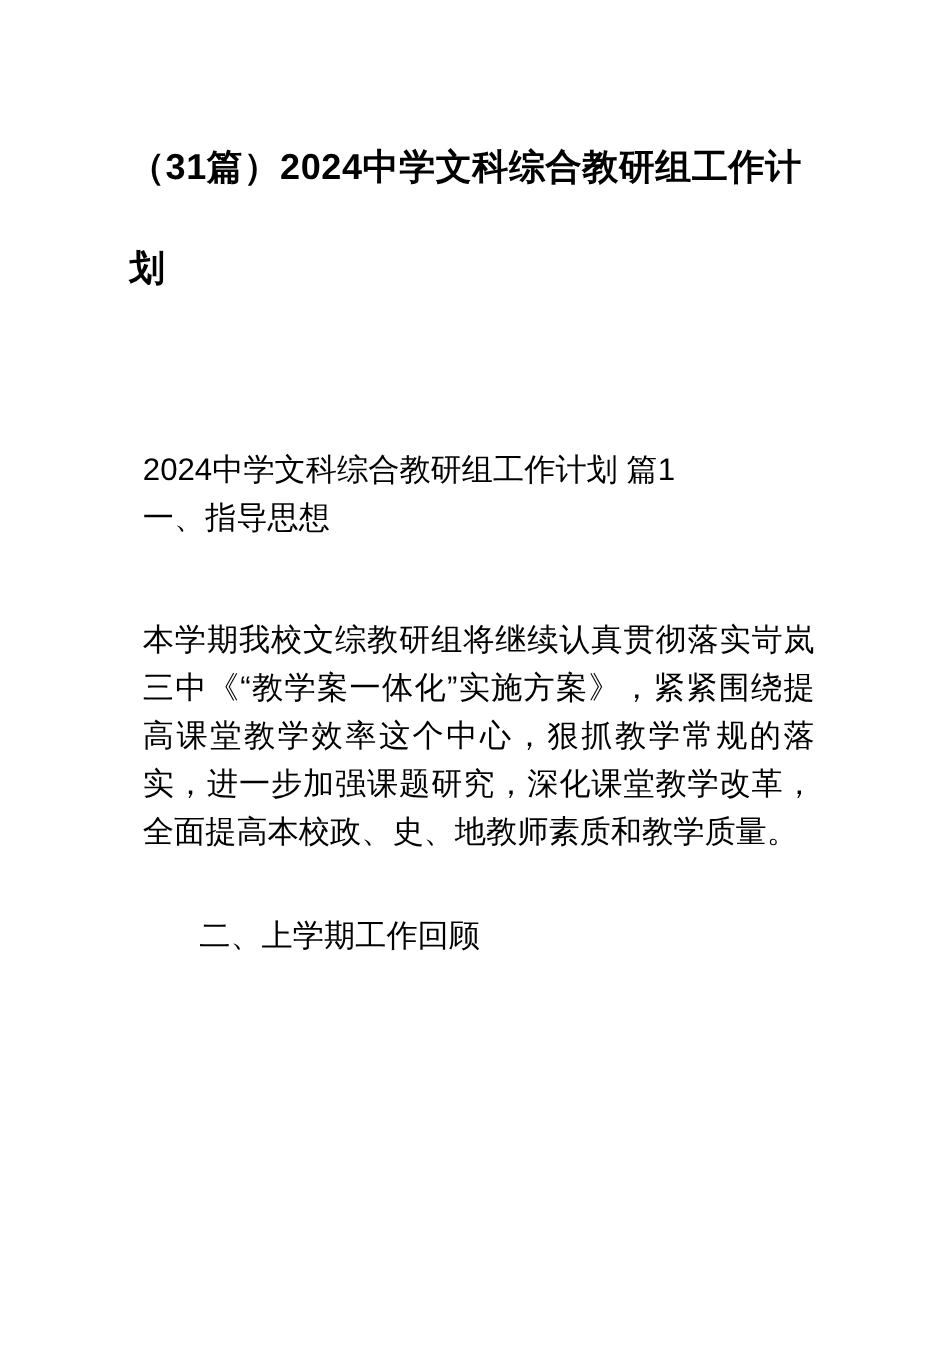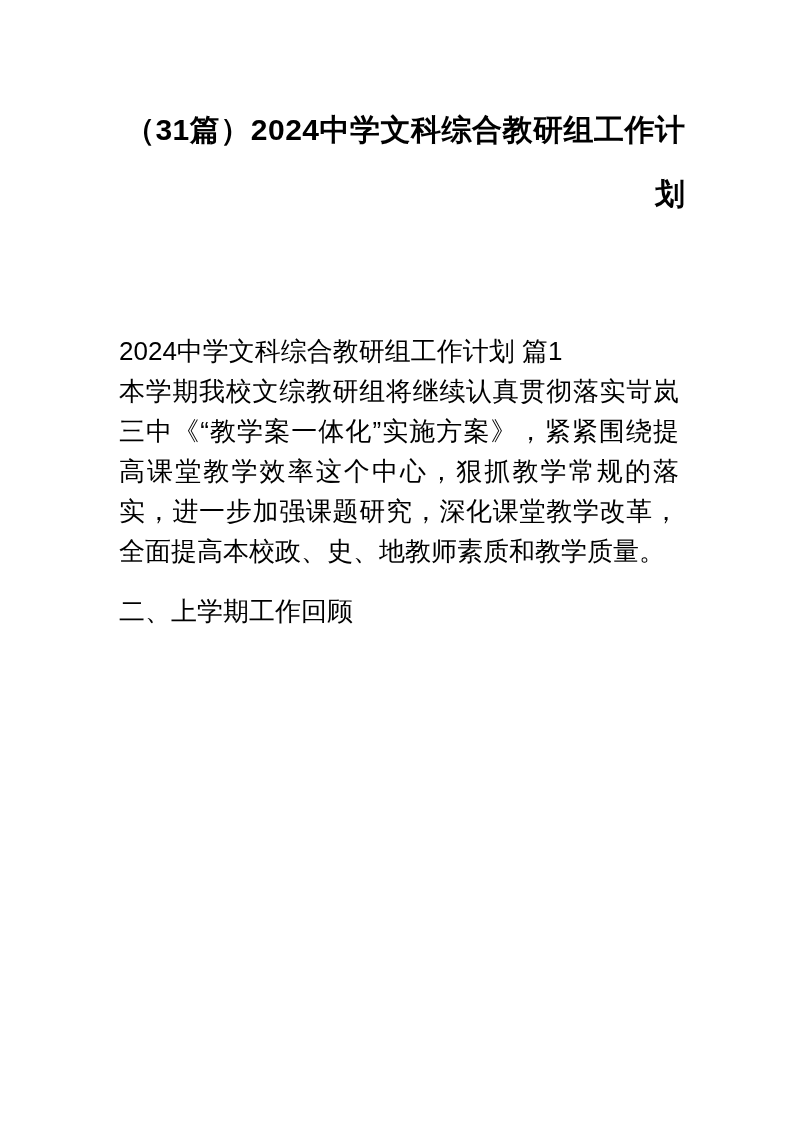--- a/index.html
+++ b/index.html
@@ -14,47 +14,48 @@
     background: #ffffff;
     color: #000000;
     overflow: hidden;
     font-family: "Liberation Sans", "DejaVu Sans", sans-serif;
   }
   .doc-title {
     width: 578px;
     margin: 98px auto 0 auto;
     font-size: 30px;
     font-weight: 700;
-    line-height: 64px;
-    text-align: right;
+    line-height: 84px;
+    text-align: left;
     letter-spacing: 0.5px;
     color: #000000;
   }
   .doc-body {
     margin: 0 114px 0 119px; 
     font-size: 26px;
     line-height: 40px;
     text-align: justify;
     color: #000000;
   }
   .doc-body p {
     margin: 0;
     padding: 0;
     word-break: normal;
   }
   
   .doc-body p:nth-child(1) { margin-top: 105px; } 
   .doc-body p:nth-child(2) { margin-top: 0; }     
-  .doc-body p:nth-child(3) { margin-top: 20px; }  
-  .doc-body p:nth-child(4) { margin-top: 46px; }  
+  .doc-body p:nth-child(3) { margin-top: 62px; }  
+  .doc-body p:nth-child(4) { margin-top: 46px; margin-left: 47px; }  
   .doc-body p:nth-child(5) { margin-top: 40px; }  
 </style>
 </head>
 <body>
 
 <div class="page">
   <h1 class="doc-title">（31篇）2024中学文科综合教研组工作计划</h1>
   <div class="doc-body">
       <p class="para role-subtitle">2024中学文科综合教研组工作计划 篇1</p>
+      <p class="para role-heading">一、指导思想</p>
       <p class="para role-body">本学期我校文综教研组将继续认真贯彻落实岢岚三中《“教学案一体化”实施方案》，紧紧围绕提高课堂教学效率这个中心，狠抓教学常规的落实，进一步加强课题研究，深化课堂教学改革，全面提高本校政、史、地教师素质和教学质量。</p>
       <p class="para role-heading">二、上学期工作回顾</p>
     </div>
 </div>
 
 </body></html>

